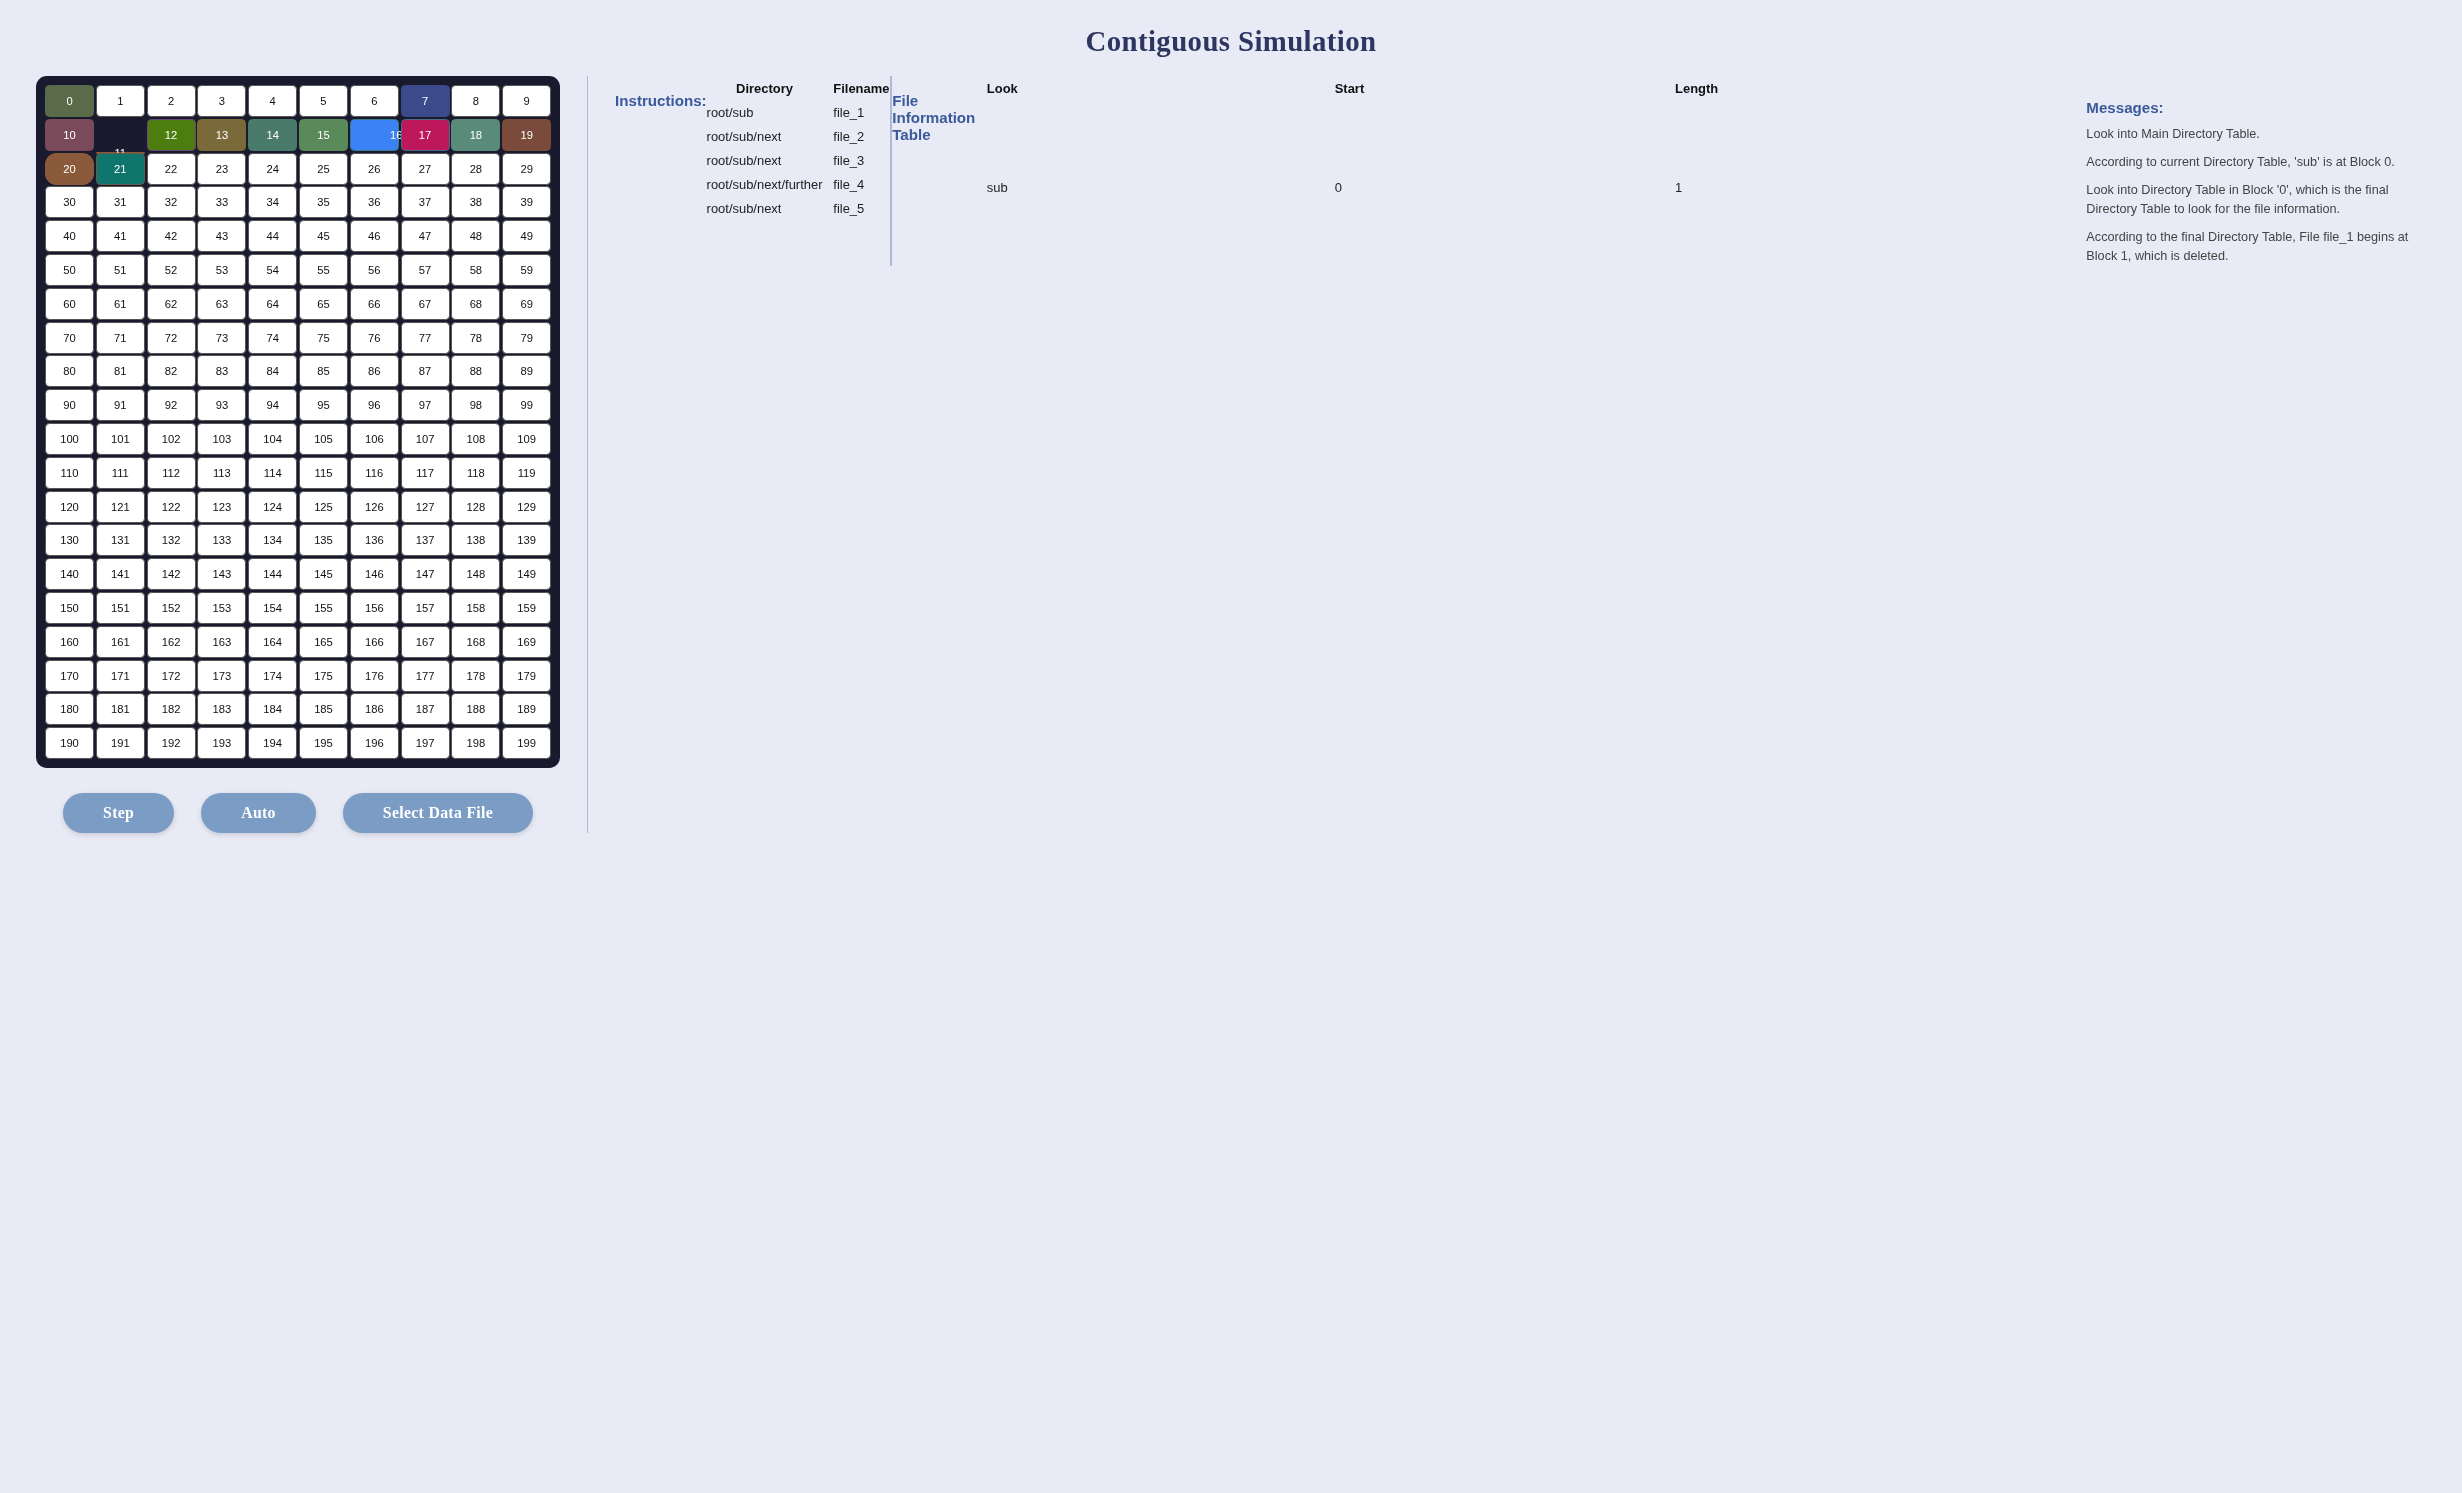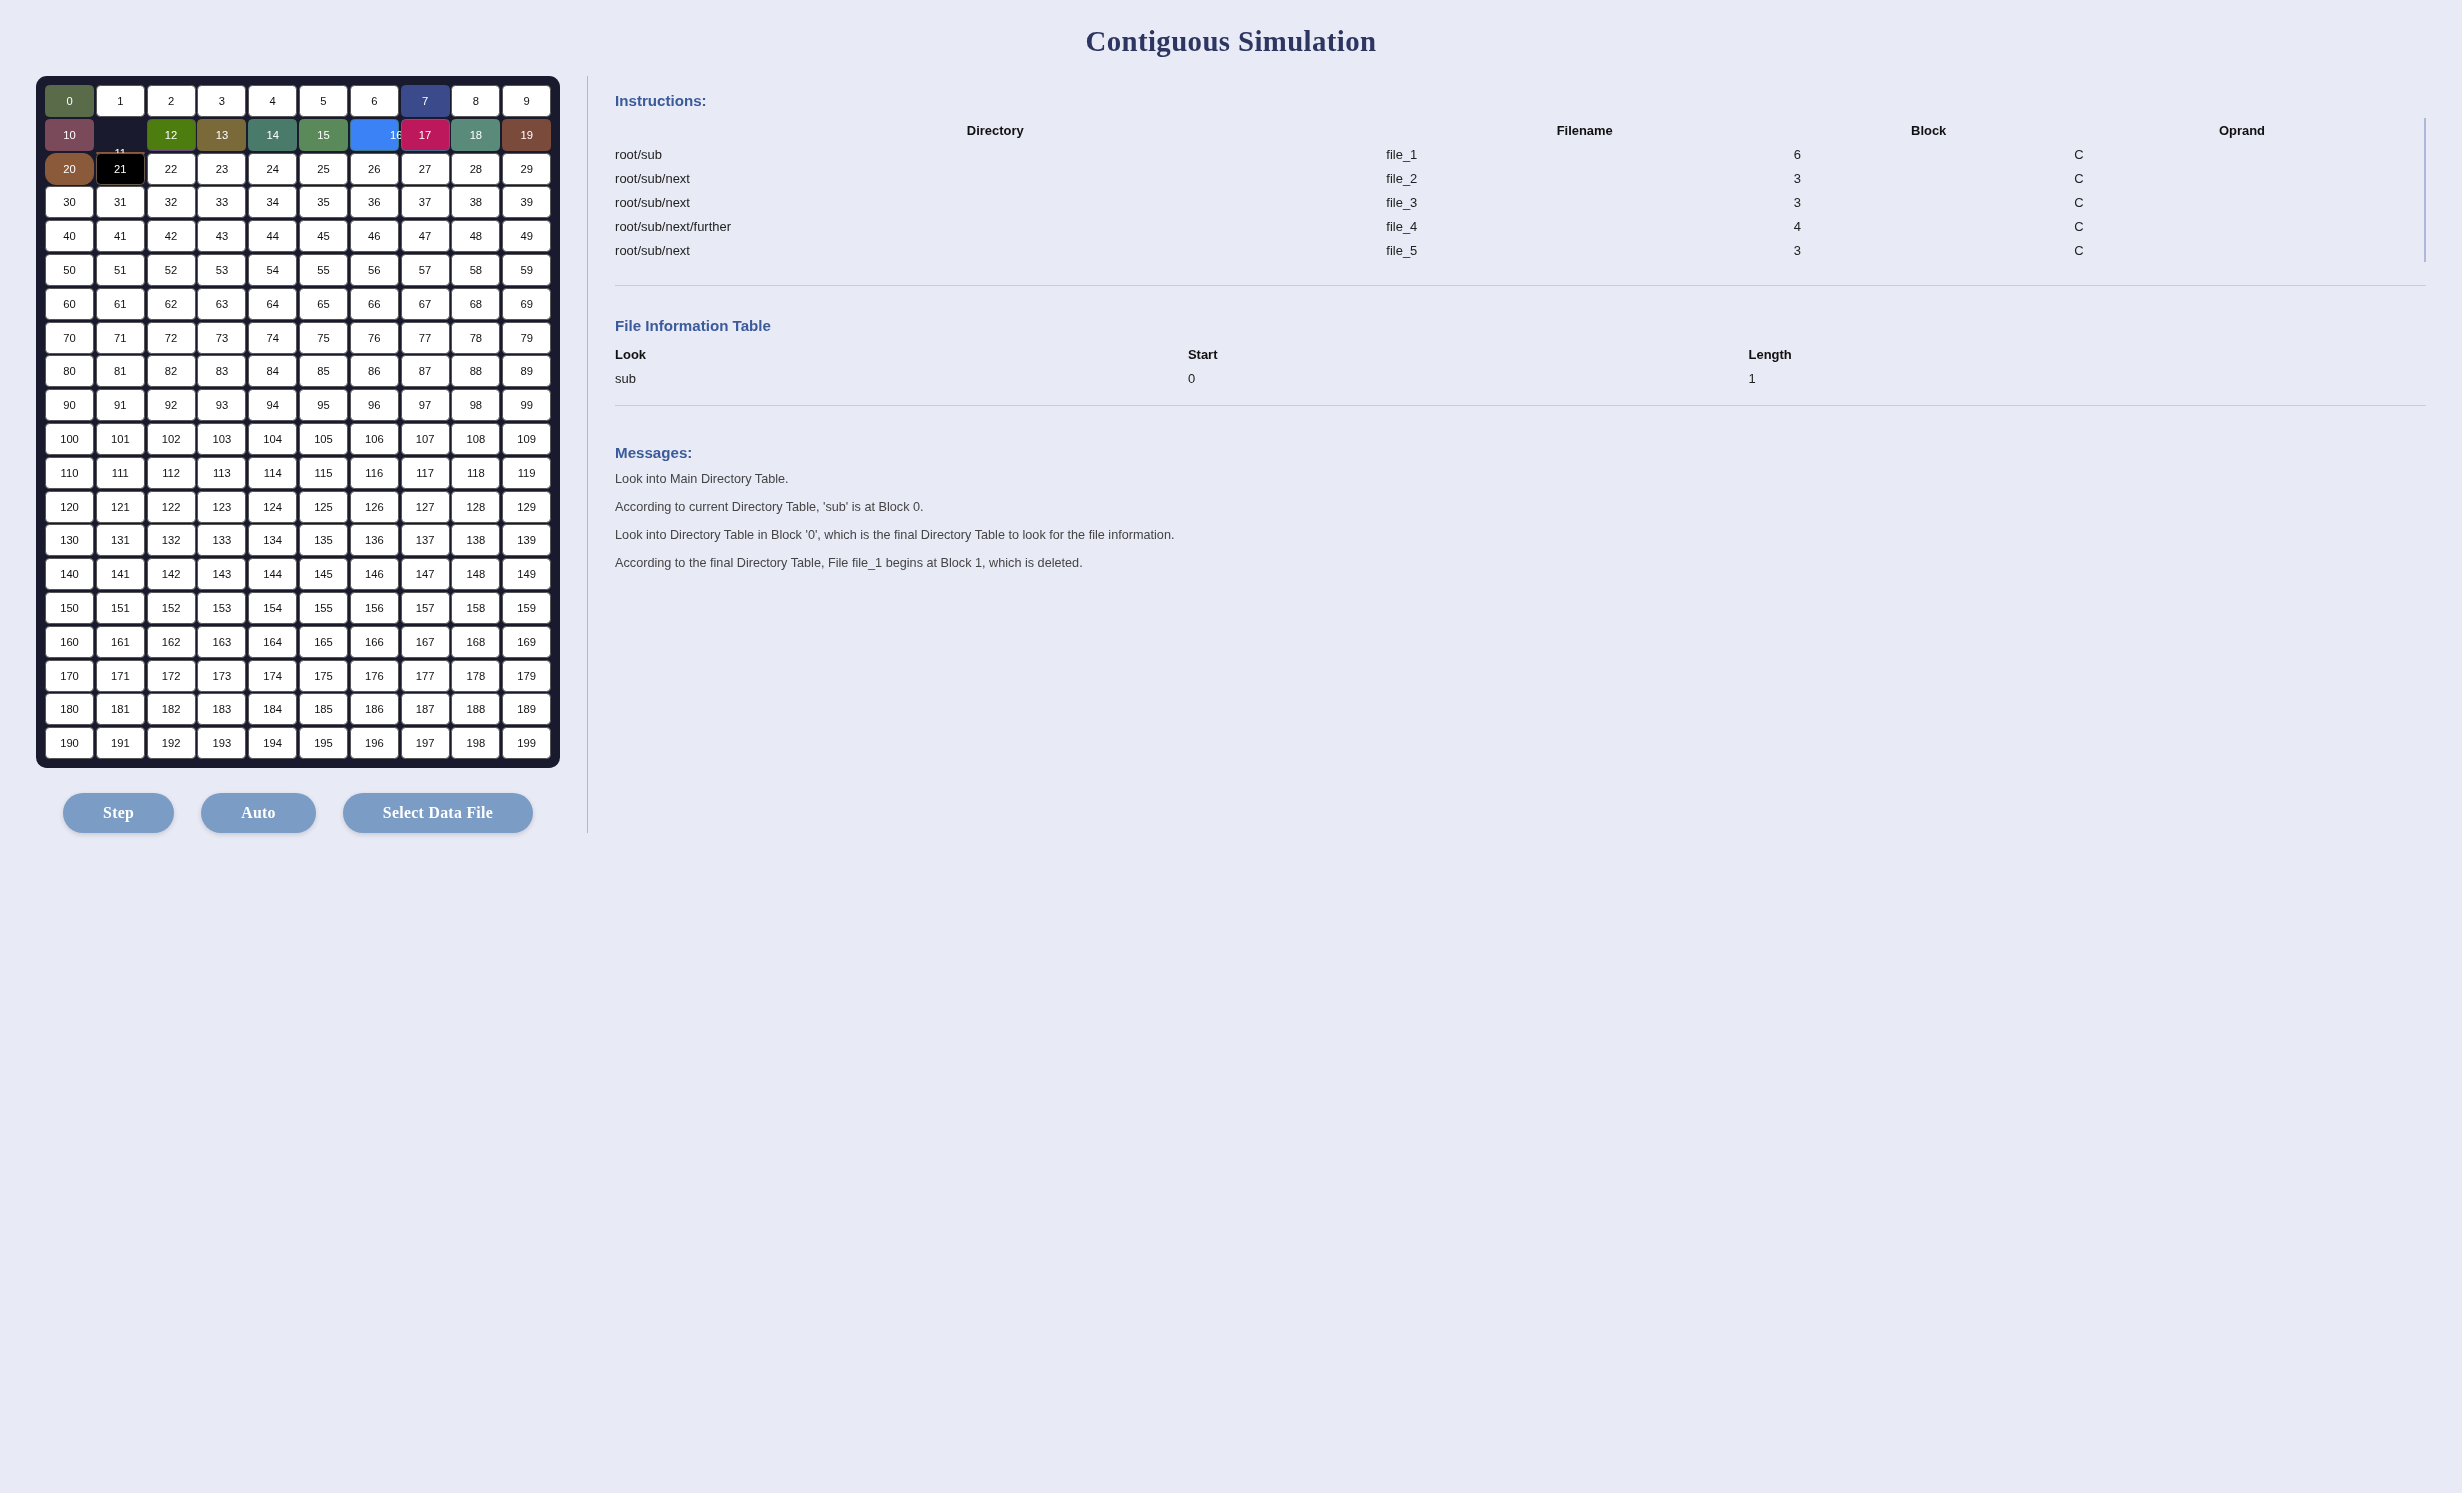--- a/index.html
+++ b/index.html
@@ -66,21 +66,21 @@
     .cell-11 { background: #737373; color: white; border-color: #8a5a3a; margin-top: 33px; }
     .cell-12 { background: #4d7c0f; color: white; border-color: #6a4a7a; }
     .cell-13 { background: #7a6a3a; color: white; border-color: #7a6a3a; }
     .cell-14 { background: #4a7a6a; color: white; border-color: #4a7a6a; }
     .cell-15 { background: #5a8a5a; color: white; border-color: #5a8a5a; }
     .cell-16 { background: #3b82f6; color: white; border-color: #3a7a8a; padding-left: 44px; }
     .cell-17 { background: #be185d; color: white; border-color: #4a6a8a; }
     .cell-18 { background: #5a8a7a; color: white; border-color: #5a8a7a; }
     .cell-19 { background: #7a4a3a; color: white; border-color: #7a4a3a; }
     .cell-20 { background: #8a5a3a; color: white; border-color: #8a5a3a; border-radius: 11px; }
-    .cell-21 { background: #000000; color: white; border-color: #6a5a4a; }
+    .cell-21 { background: #0f766e; color: white; border-color: #6a5a4a; }
     .cell-7  { background: #3a4a8a; color: white; border-color: #3a4a8a; }
 
     .buttons-row {
       display: flex;
       gap: 27px;
       margin-top: 25px;
     }
 
     .btn {
       padding: 10.8px 40px;
@@ -103,21 +103,21 @@
       min-height: 630px;
       margin: 0 27px;
       flex: 0 0 0.9px;
       align-self: stretch;
     }
 
     
     .right-panel {
       flex: 1;
       display: flex;
-      flex-direction: column;
+      flex-direction: row;
       gap: 0;
       padding-top: 0;
       min-width: 0;
       overflow: hidden;
     }
 
     .section-title {
       font-size: 1.05rem;
       font-weight: bold;
       color: #3a5a9a;

